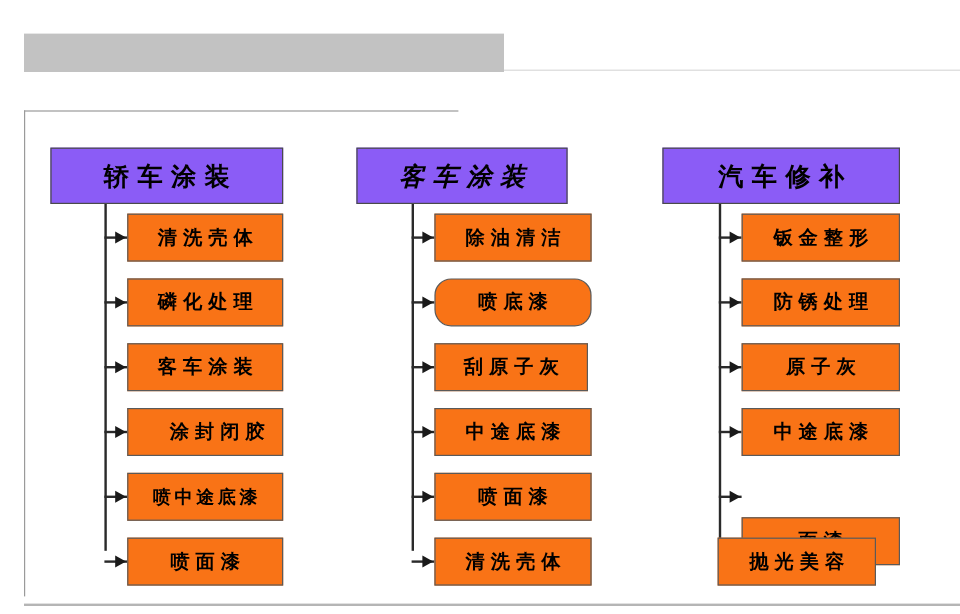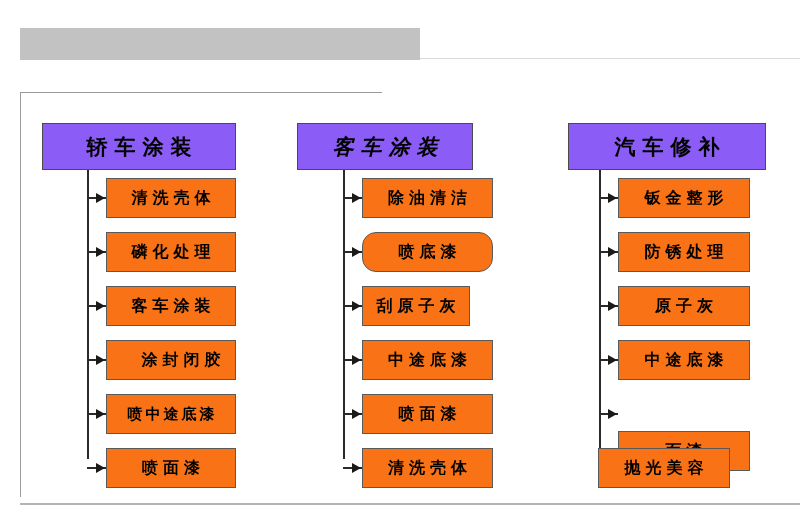--- a/index.html
+++ b/index.html
@@ -211,21 +211,21 @@
     </div>
 
     <div class="branch" style="left:343px; top:251px; width:19px;"></div>
     <div class="arrowhead" style="left:352px; top:247px;"></div>
     <div class="step-box" style="left:362px; top:232px; width:131px; height:40px;border-radius:14px;">
       <span class="label">喷底漆</span>
     </div>
 
     <div class="branch" style="left:343px; top:305px; width:19px;"></div>
     <div class="arrowhead" style="left:352px; top:301px;"></div>
-    <div class="step-box" style="left:362px; top:286px; width:108px; height:40px;">
+    <div class="step-box" style="left:362px; top:286px; width:128px; height:40px;">
       <span class="label">刮原子灰</span>
     </div>
 
     <div class="branch" style="left:343px; top:359px; width:19px;"></div>
     <div class="arrowhead" style="left:352px; top:355px;"></div>
     <div class="step-box" style="left:362px; top:340px; width:131px; height:40px;">
       <span class="label">中途底漆</span>
     </div>
 
     <div class="branch" style="left:343px; top:413px; width:19px;"></div>
@@ -235,21 +235,21 @@
     </div>
 
     <div class="branch" style="left:343px; top:467px; width:19px;"></div>
     <div class="arrowhead" style="left:352px; top:463px;"></div>
     <div class="step-box" style="left:362px; top:448px; width:131px; height:40px;">
       <span class="label">清洗壳体</span>
     </div>
   </div>
 
   <div class="column" id="col-2">
-    <div class="title-box" style="left:568px; top:123px; width:198px; height:47px;">
+    <div class="title-box" style="left:552px; top:123px; width:198px; height:47px;">
       <span class="label">汽车修补</span>
     </div>
     <div class="trunk" style="left:599px; top:170px; height:289px;"></div>
 
     <div class="branch" style="left:599px; top:197px; width:19px;"></div>
     <div class="arrowhead" style="left:608px; top:193px;"></div>
     <div class="step-box" style="left:618px; top:178px; width:132px; height:40px;">
       <span class="label">钣金整形</span>
     </div>
 

